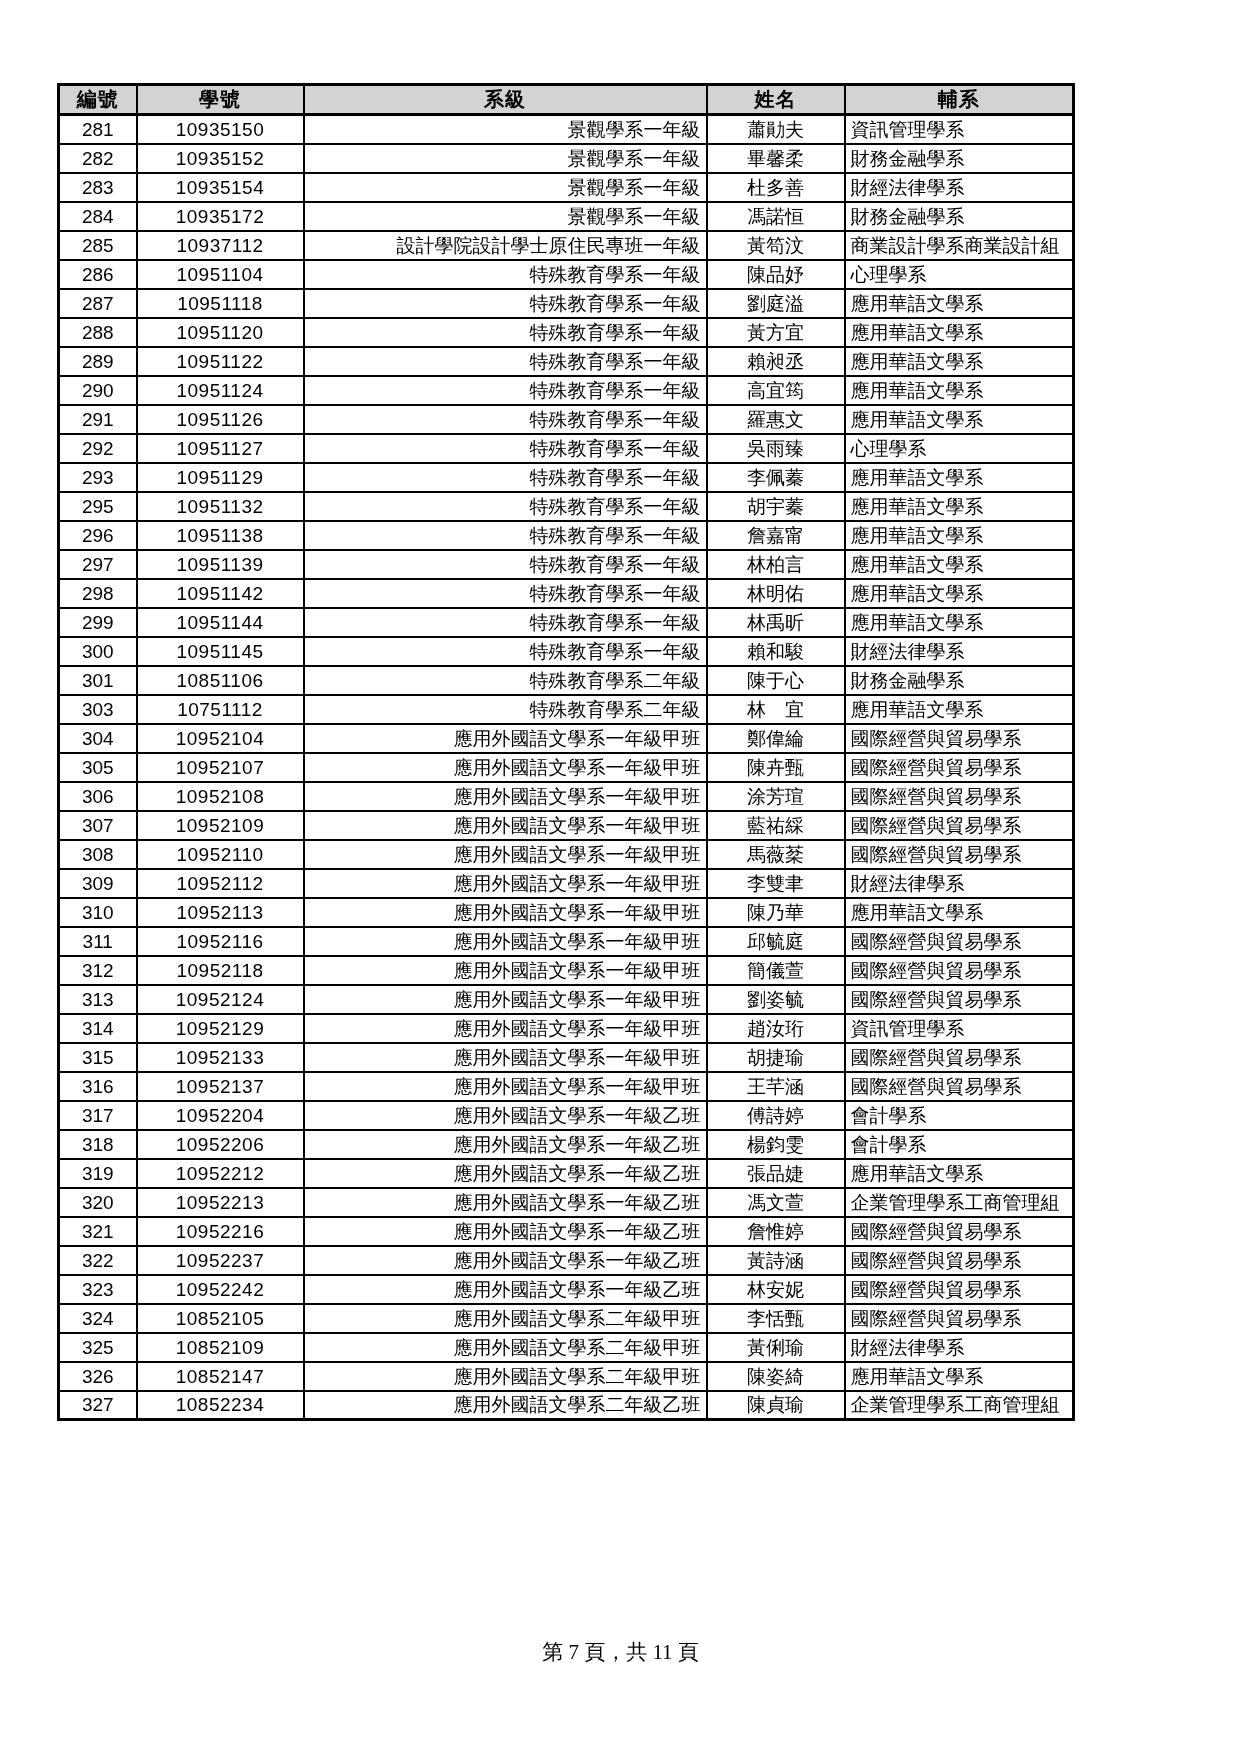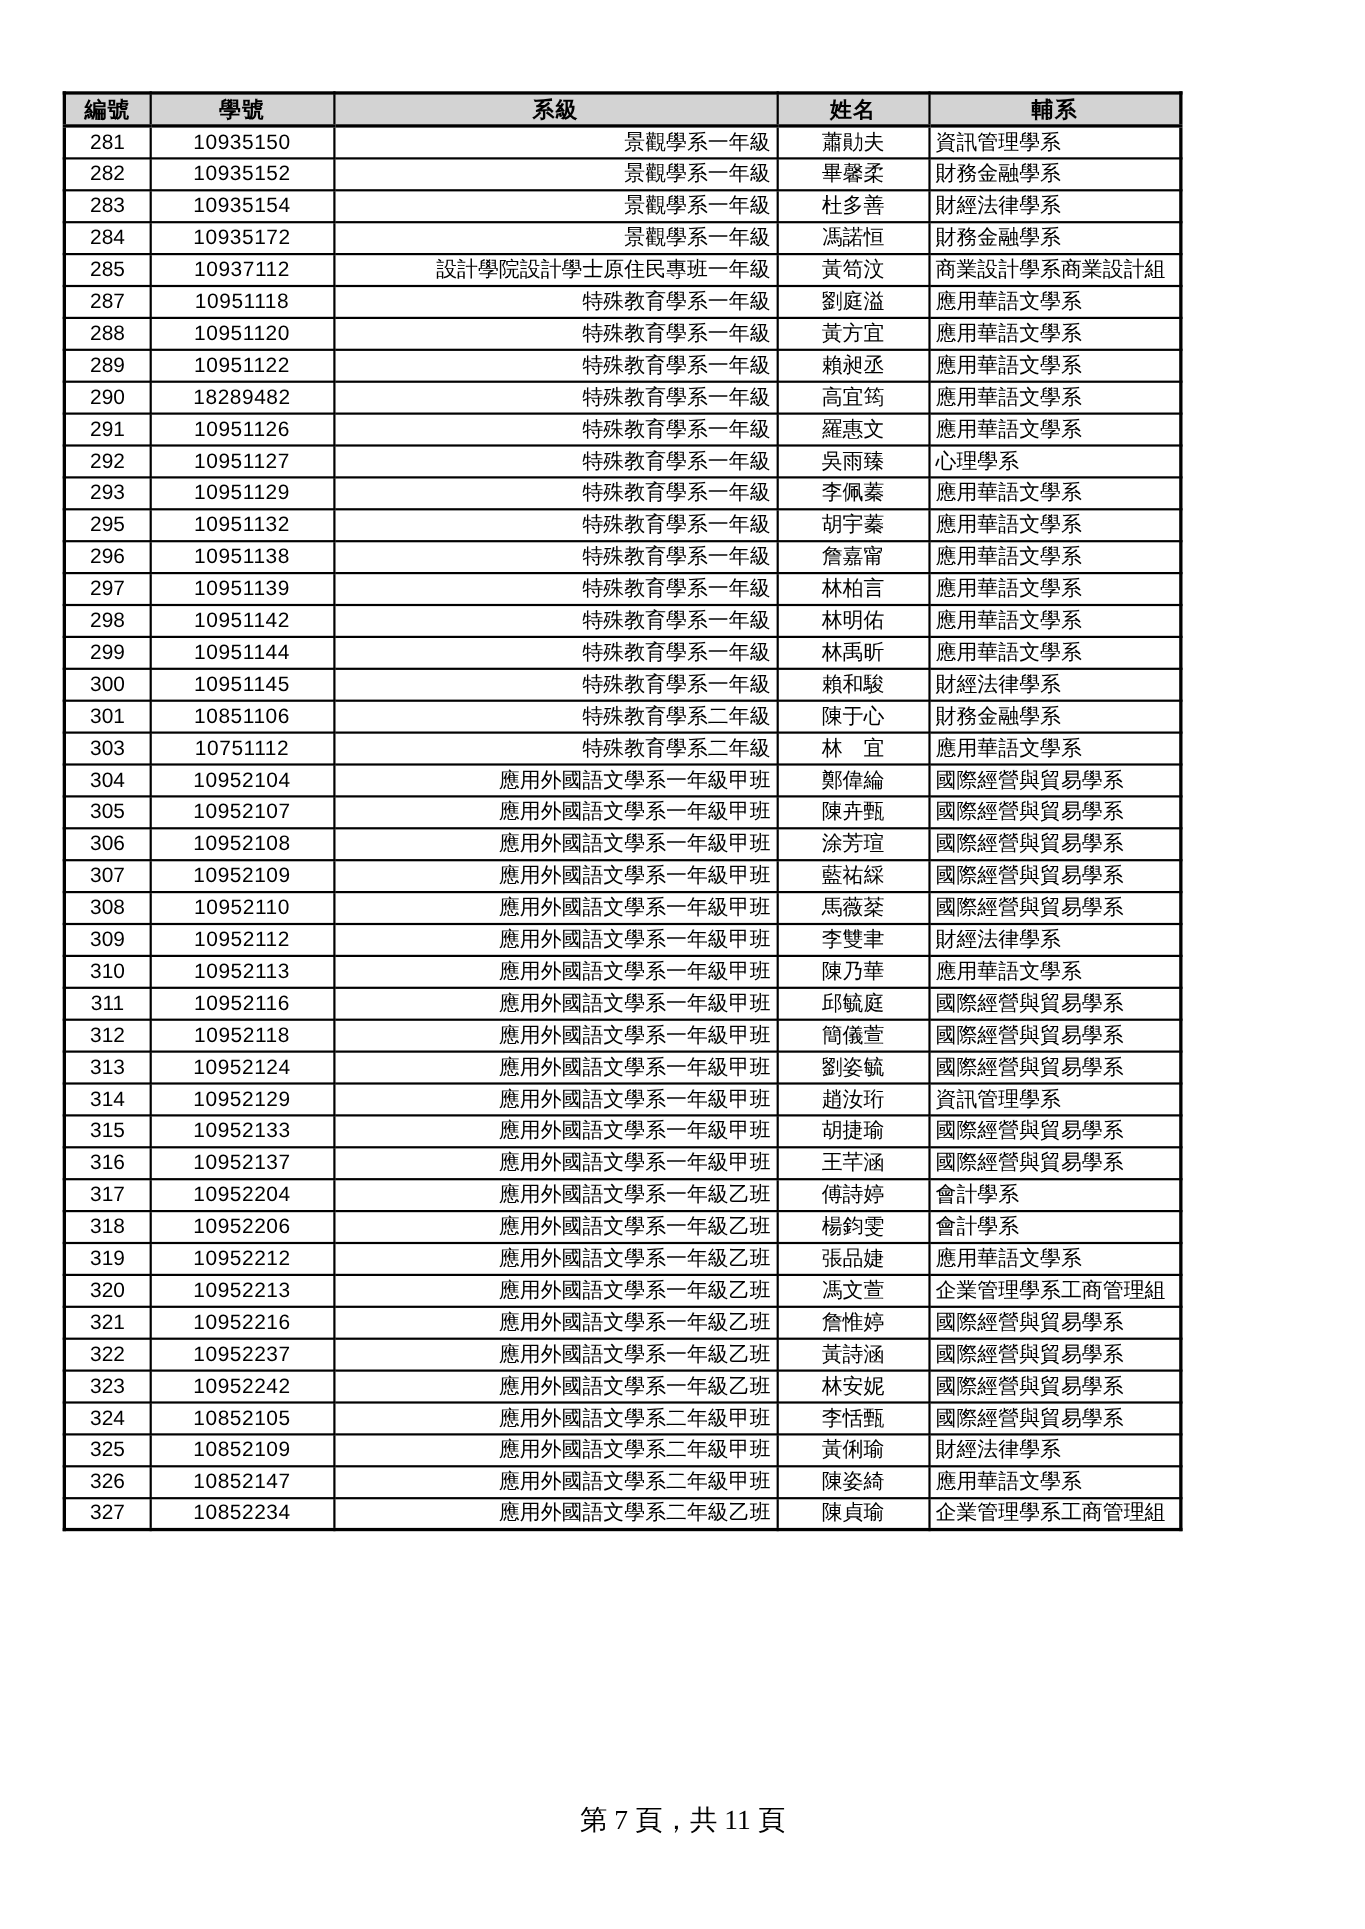--- a/index.html
+++ b/index.html
@@ -50,21 +50,21 @@
   td.c-dept { text-align: right; }
   td.c-name { text-align: center; }
   td.c-minor{ text-align: left; margin-left: 39px; }
   .footer {
     position: absolute;
     left: 0;
     top: 1638px;
     width: 100%;
     text-align: center;
     font-family: "Liberation Serif", "DejaVu Serif", serif;
-    font-size: 25px;
+    font-size: 21px;
     color: #000;
   }
 </style>
 </head>
 <body>
 
 <div class="sheet">
 
   <table class="roster">
     <colgroup>
@@ -117,20 +117,27 @@
     </tr>
 
     <tr>
       <td class="c-no">285</td>
       <td class="c-id">10937112</td>
       <td class="c-dept">設計學院設計學士原住民專班一年級</td>
       <td class="c-name">黃笱汶</td>
       <td class="c-minor">商業設計學系商業設計組</td>
     </tr>
 
+    <tr>
+      <td class="c-no">286</td>
+      <td class="c-id">10951104</td>
+      <td class="c-dept">特殊教育學系一年級</td>
+      <td class="c-name">陳品妤</td>
+      <td class="c-minor">心理學系</td>
+    </tr>
 
     <tr>
       <td class="c-no">287</td>
       <td class="c-id">10951118</td>
       <td class="c-dept">特殊教育學系一年級</td>
       <td class="c-name">劉庭溢</td>
       <td class="c-minor">應用華語文學系</td>
     </tr>
 
     <tr>
@@ -144,21 +151,21 @@
     <tr>
       <td class="c-no">289</td>
       <td class="c-id">10951122</td>
       <td class="c-dept">特殊教育學系一年級</td>
       <td class="c-name">賴昶丞</td>
       <td class="c-minor">應用華語文學系</td>
     </tr>
 
     <tr>
       <td class="c-no">290</td>
-      <td class="c-id">18289482</td>
+      <td class="c-id">10951124</td>
       <td class="c-dept">特殊教育學系一年級</td>
       <td class="c-name">高宜筠</td>
       <td class="c-minor">應用華語文學系</td>
     </tr>
 
     <tr>
       <td class="c-no">291</td>
       <td class="c-id">10951126</td>
       <td class="c-dept">特殊教育學系一年級</td>
       <td class="c-name">羅惠文</td>

